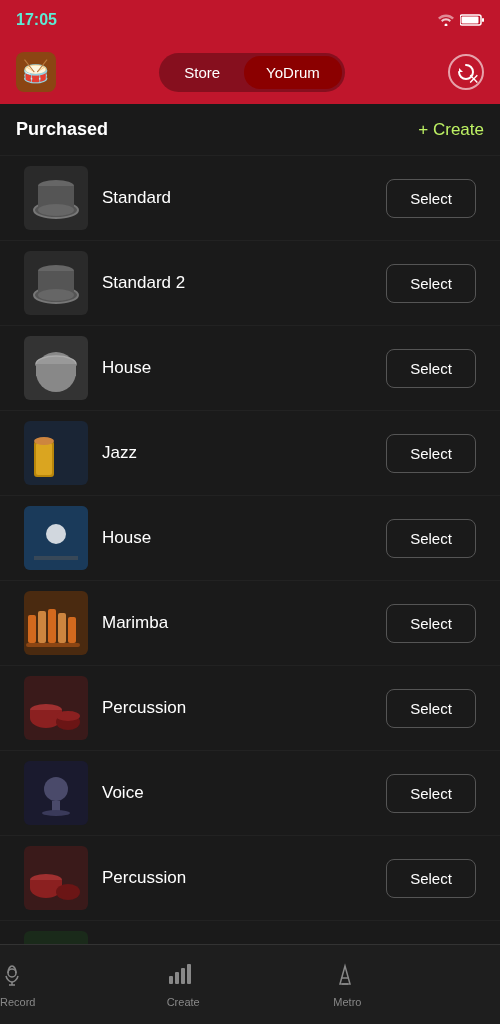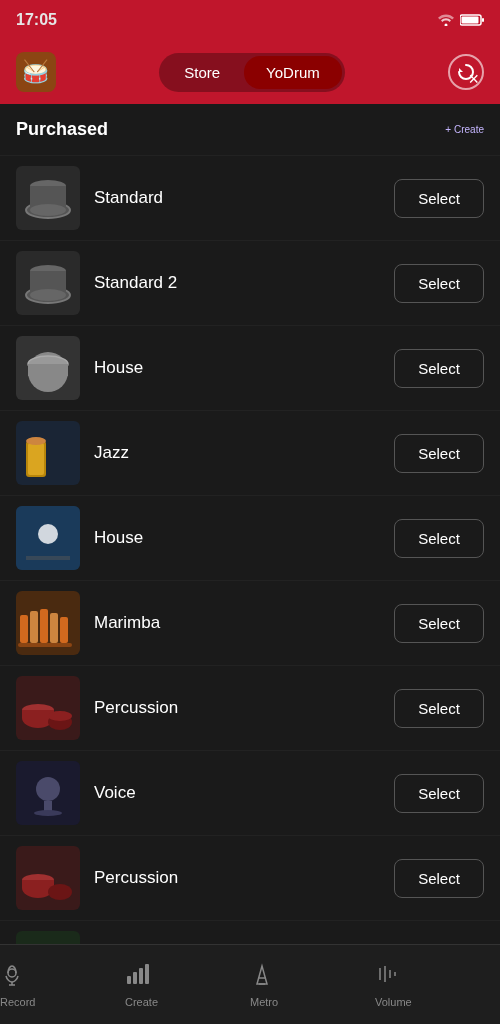--- a/index.html
+++ b/index.html
@@ -18,21 +18,21 @@
       background: #c0162c;
       height: 40px;
       display: flex;
       align-items: center;
       justify-content: space-between;
       padding: 0 16px;
     }
     #status-time {
       font-size: 16px;
       font-weight: 600;
-      color: #e5e5e5;
+      color: #5eead4;
     }
     .status-icons {
       display: flex;
       align-items: center;
       gap: 6px;
     }
 
     
     #header {
       background: #c0162c;
@@ -105,36 +105,36 @@
     }
     #section-title {
       font-size: 18px;
       font-weight: 600;
       color: #fff;
     }
     #create-btn {
       display: flex;
       align-items: center;
       gap: 6px;
-      color: #c4b5fd;
-      font-size: 10px;
+      color: #bef264;
+      font-size: 17px;
       cursor: pointer;
       background: none;
       border: none;
     }
 
     
     #kit-list {
       background: #1a1a1a;
       overflow-y: auto;
     }
     .kit-item {
       display: flex;
       align-items: center;
-      padding: 10px 16px;
+      padding: 10px 24px;
       border-bottom: 1px solid #222;
       gap: 14px;
       height: 85px;
     }
     .kit-thumb {
       width: 64px;
       height: 64px;
       border-radius: 6px;
       overflow: hidden;
       flex-shrink: 0;
@@ -406,22 +406,13 @@
     <span class="nav-label">Create</span>
   </div>
     <div class="nav-item">
     <div class="nav-icon"><svg width="24" height="24" viewBox="0 0 24 24" fill="none" stroke="currentColor" stroke-width="1.5">
           <path d="M7 22 L12 4 L17 22 Z"></path>
           <line x1="8" y1="16" x2="16" y2="16"></line>
           <line x1="9" y1="22" x2="15" y2="22"></line>
         </svg></div>
     <span class="nav-label">Metro</span>
   </div>
-    <div class="nav-item">
-    <div class="nav-icon"><svg width="24" height="24" viewBox="0 0 24 24" fill="none" stroke="currentColor" stroke-width="1.5">
-          <line x1="5" y1="6" x2="5" y2="18"></line>
-          <line x1="10" y1="4" x2="10" y2="20"></line>
-          <line x1="15" y1="8" x2="15" y2="16"></line>
-          <line x1="20" y1="10" x2="20" y2="14"></line>
-        </svg></div>
-    <span class="nav-label">Volume</span>
-  </div>
   </div>
 
 </body></html>

